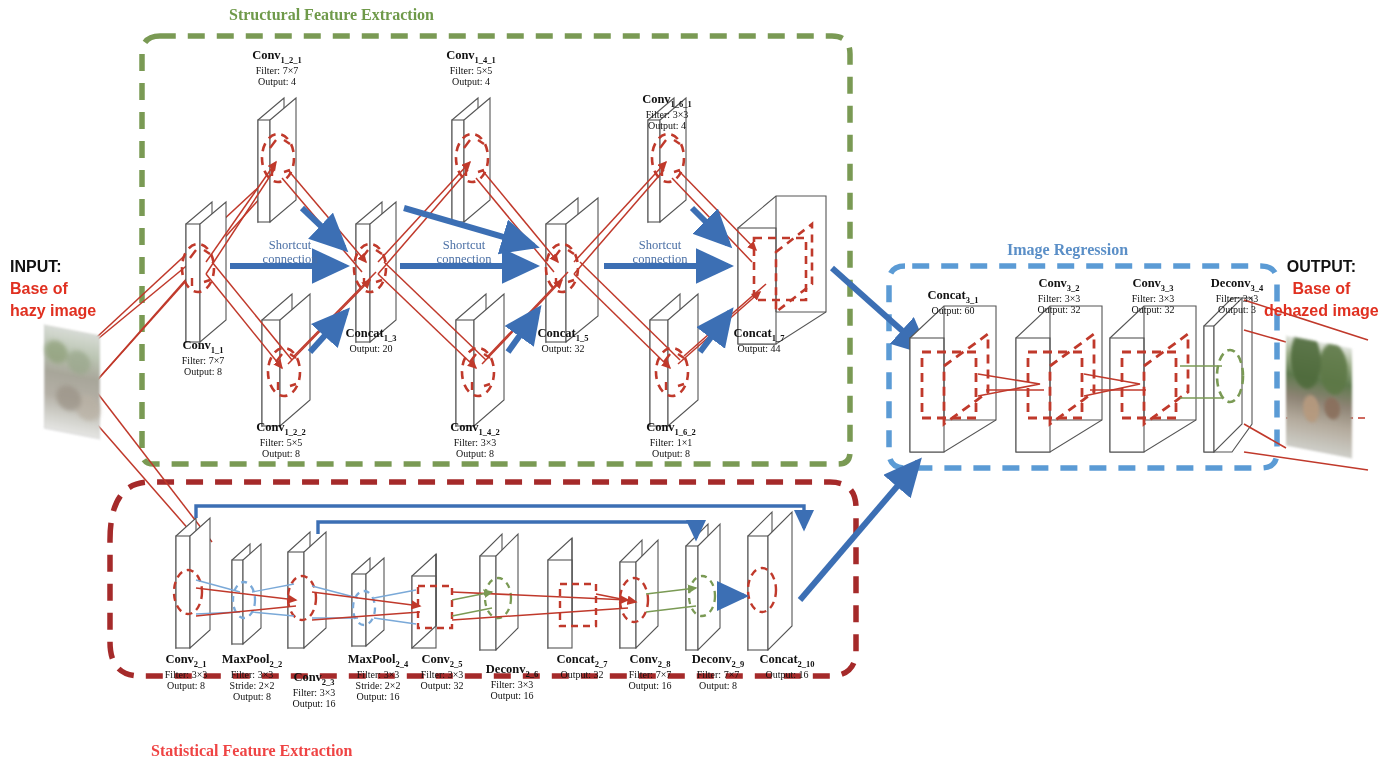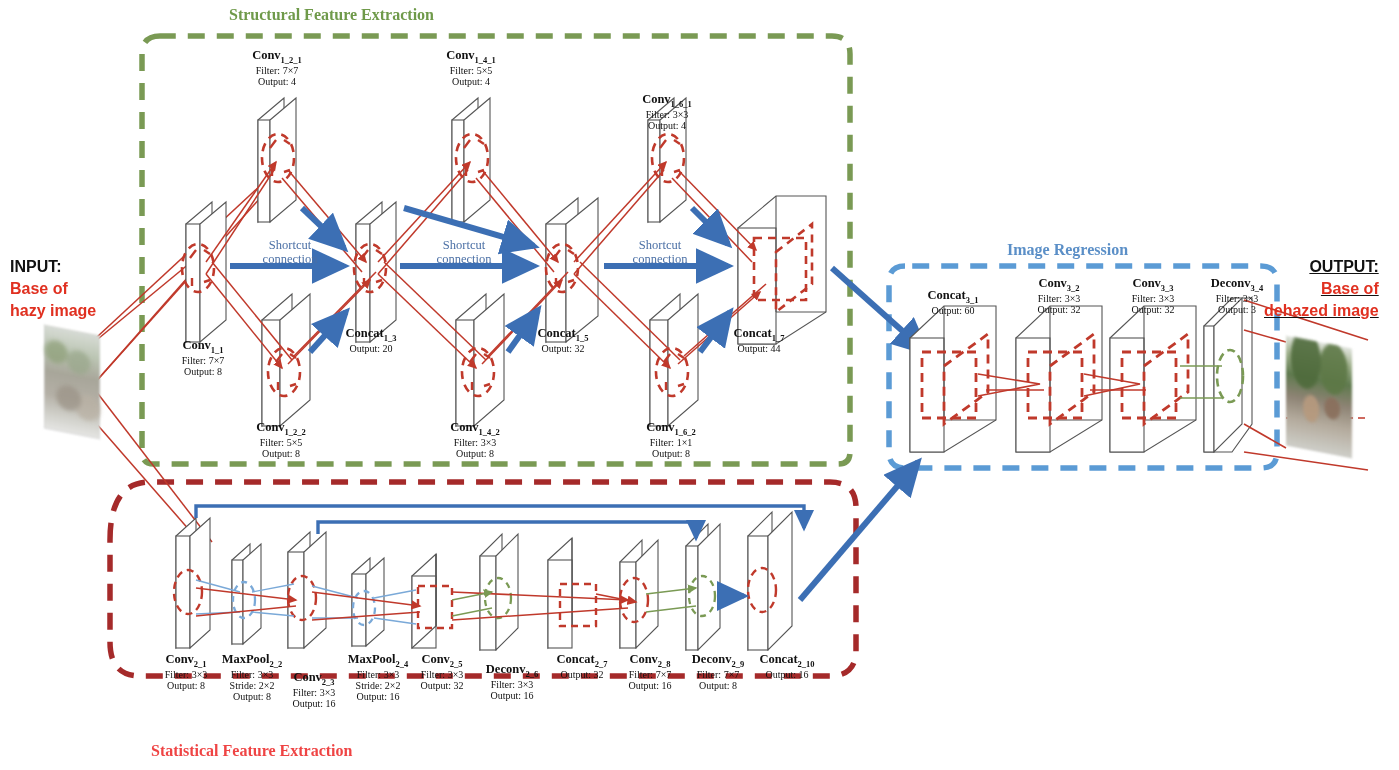--- a/index.html
+++ b/index.html
@@ -20,21 +20,21 @@
   .gt-blue{color:#5b8fc7;}
 
   .shortcut{position:absolute;text-align:center;font-size:12.5px;
             color:#4a6fa5;line-height:1.15;white-space:nowrap;
             font-family:"Liberation Serif",serif;}
 
   .io{position:absolute;font-family:"Liberation Sans",sans-serif;
       font-weight:bold;font-size:16px;line-height:1.38;white-space:nowrap;}
   .io .k{color:#111;display:block;}
   .io .v{color:#e03020;display:block;}
-  .io.right{text-align:right;text-decoration:underline;}
+  .io.right{text-align:center;}
 
   .photo{position:absolute;overflow:hidden;}
 </style>
 </head>
 <body>
 
 <div id="stage">
 
   <svg id="canvas" viewBox="0 0 1399 770">
     <defs>

